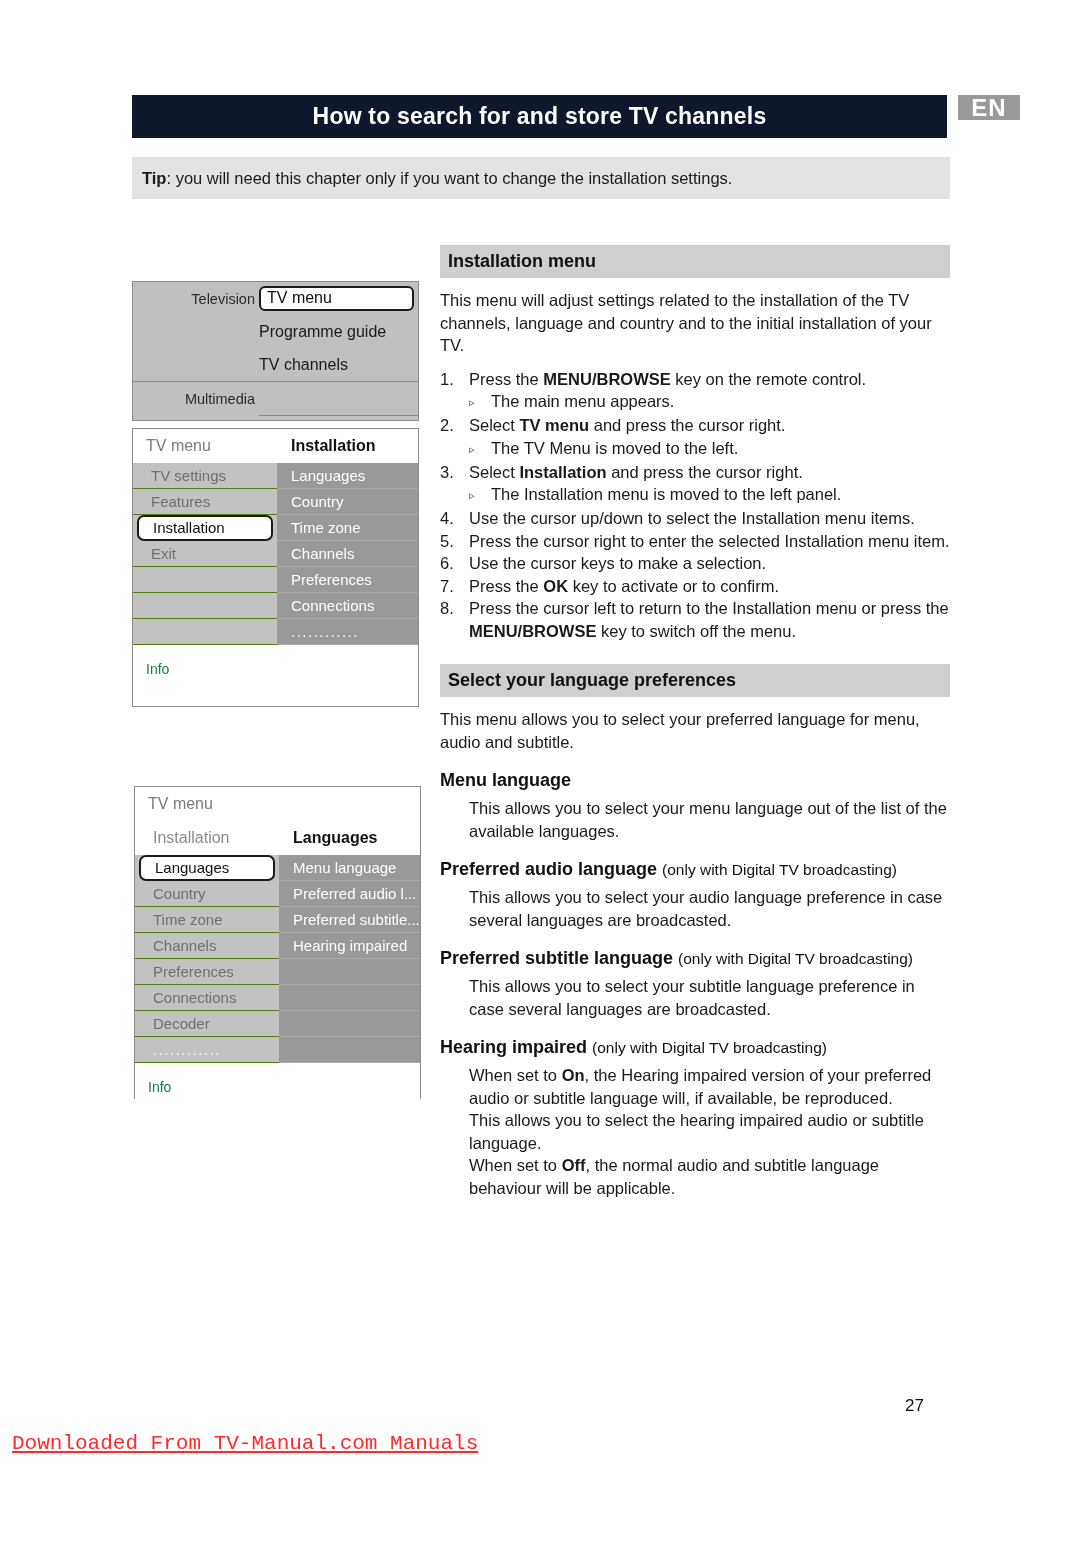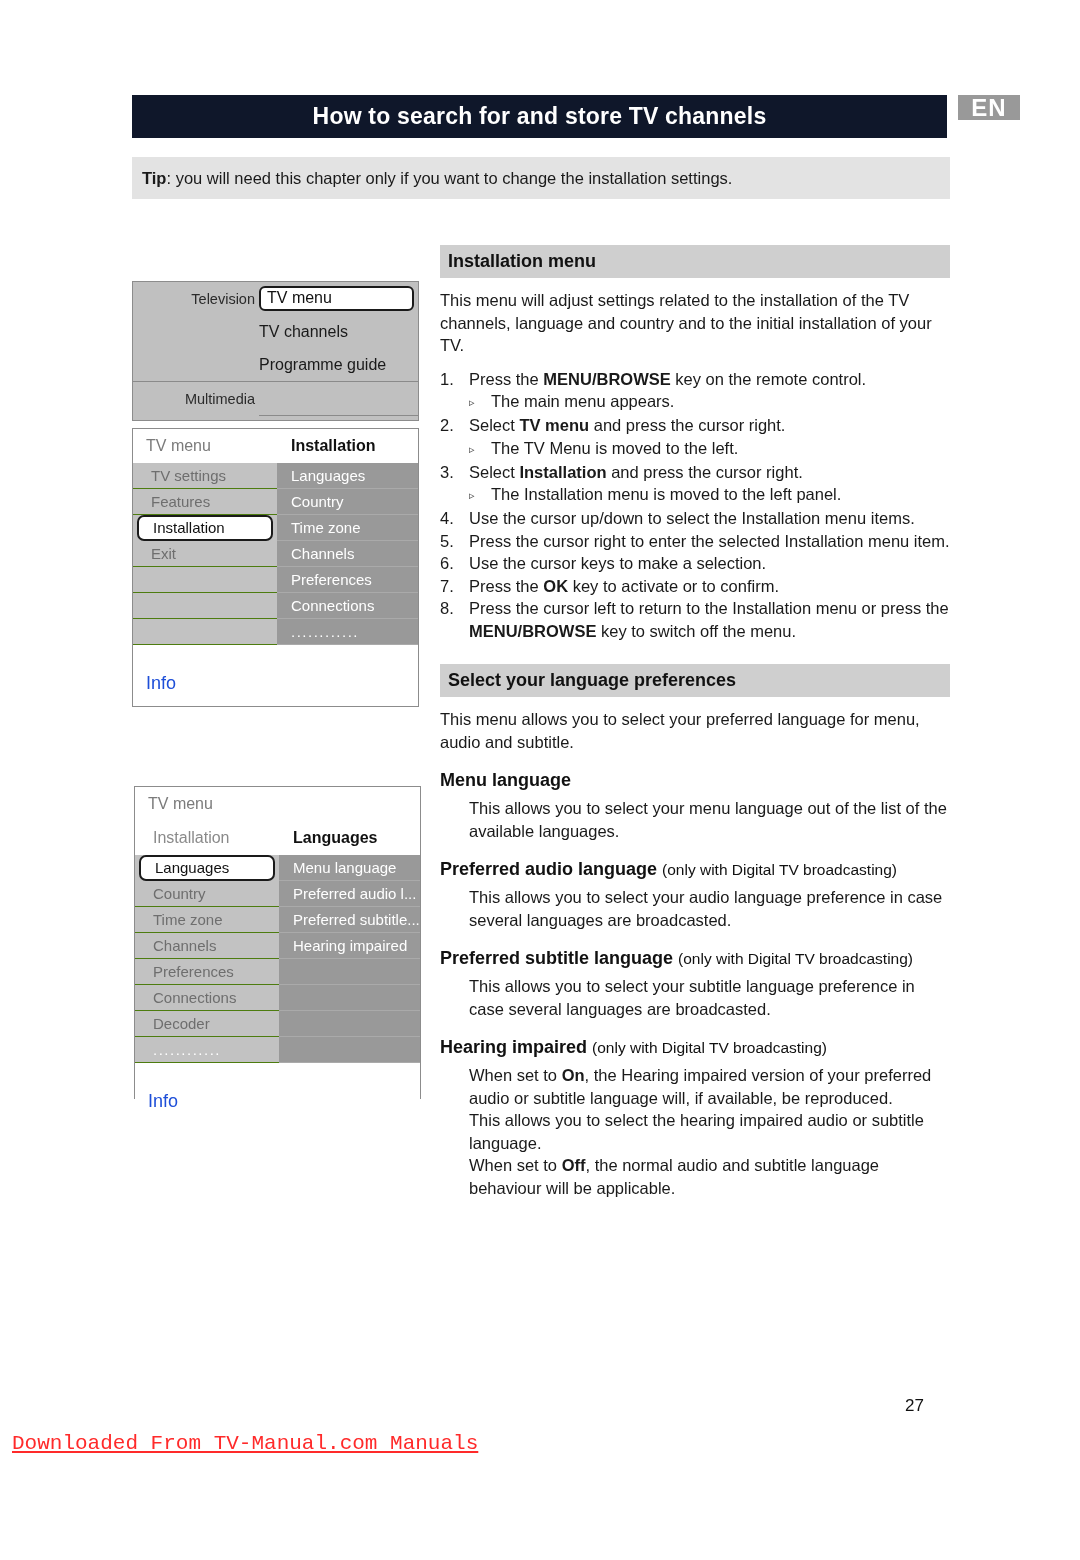--- a/index.html
+++ b/index.html
@@ -200,24 +200,24 @@
   }
   .menu-box .dots {
     letter-spacing: 1.5px;
     font-size: 10px;
   }
   .menu-box .pane-left .item.dots { color: #ffffff; }
   .menu-box .info-bar {
     background: #ffffff;
     height: 52px;
     padding-left: 13px;
-    padding-top: 28px;
-    box-sizing: border-box;
-    color: #1d4ed8;
-    font-size: 18px;
+    padding-top: 16px;
+    box-sizing: border-box;
+    color: #15803d;
+    font-size: 14px;
   }
 
   #tv-box-2 {
     left: 132px;
     top: 428px;
     width: 287px;
     height: 279px;
   }
   #tv-box-3 {
     left: 134px;
@@ -333,25 +333,25 @@
 
 <div class="tv-box" id="tv-box-1">
   <div class="row">
     <div class="left-cell">Television</div>
     <div class="right-cell">
       <span class="sel-pill">TV menu</span>
     </div>
   </div>
   <div class="row">
     <div class="left-cell"></div>
-    <div class="right-cell">TV channels</div>
+    <div class="right-cell">Programme guide</div>
   </div>
   <div class="row">
     <div class="left-cell"></div>
-    <div class="right-cell">Programme guide</div>
+    <div class="right-cell">TV channels</div>
   </div>
   <div class="divider-full"></div>
   <div class="row">
     <div class="left-cell">Multimedia</div>
     <div class="right-cell"></div>
   </div>
   <div class="divider-right"></div>
   <div class="row">
     <div class="left-cell"></div>
     <div class="right-cell"></div>

